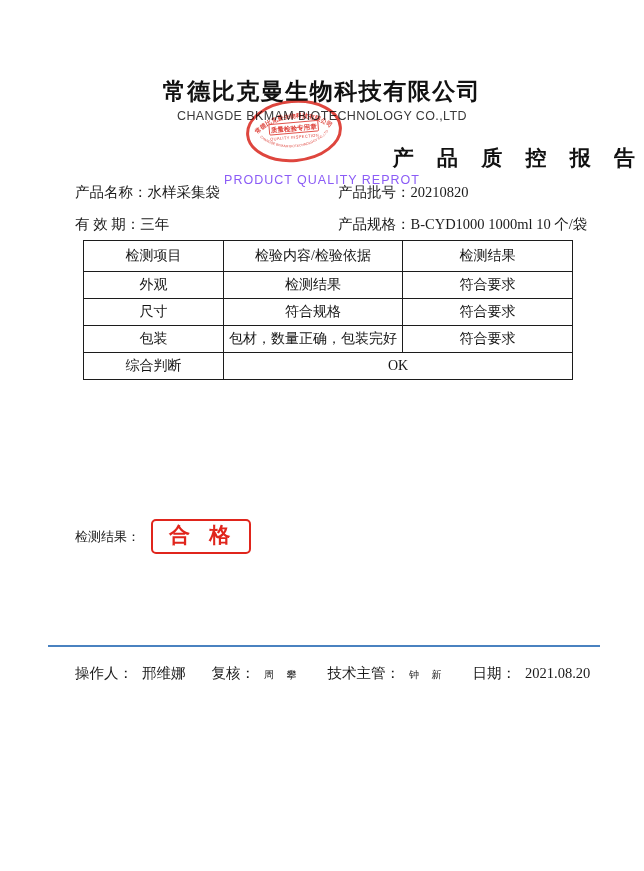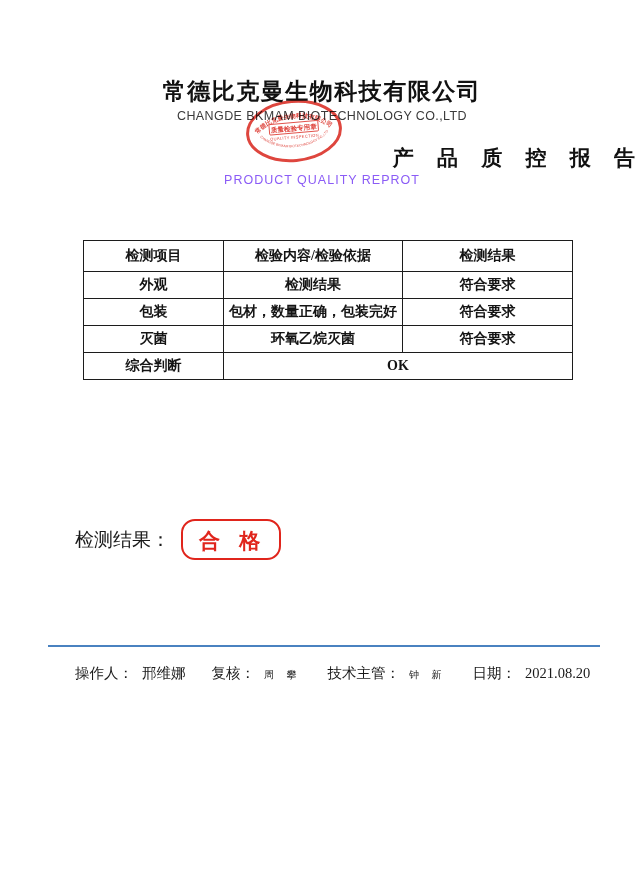--- a/index.html
+++ b/index.html
@@ -33,33 +33,33 @@
   }
   .info-cell{white-space:nowrap;}
   
   .qc-table{
     position:absolute;top:240px;left:83px;width:486px;
     border-collapse:collapse;table-layout:fixed;
     font-size:14px;text-align:center;color:#141414;
   }
   .qc-table td,.qc-table th{
     border:1.5px solid #1c1c1c;
-    font-weight:bold;
+    font-weight:normal;
     padding:0;
     height:26px;
     vertical-align:middle;
   }
   .qc-table thead th{height:30px;}
   .col1{width:139px;} .col2{width:178px;} .col3{width:169px;margin-left:44px;}
   
   .result{position:absolute;top:519px;left:75px;display:flex;align-items:center;gap:11px;}
-  .result-label{font-size:19px;}
+  .result-label{font-size:13px;}
   .result-box{
-    border:2.5px solid #e0251c;border-radius:14px;
-    padding:8px 12px 4px 16px;
+    border:2.5px solid #e0251c;border-radius:5px;
+    padding:2px 12px 4px 16px;
     font-size:21px;font-weight:bold;letter-spacing:7px;color:#e0251c;
     line-height:1.2;
   }
   
   .divider{position:absolute;top:645px;left:48px;width:552px;height:2px;background:#4a82c0;}
   .footer{
     position:absolute;top:664px;left:75px;width:540px;
     display:flex;gap:26px;align-items:baseline;
     font-size:14.5px;white-space:nowrap;
   }
@@ -88,43 +88,57 @@
       <textPath href="#arcTop" startOffset="50%" text-anchor="middle">常德比克曼生物科技有限公司</textPath>
     </text>
     <rect x="25.5" y="24.5" width="49" height="10.5" rx="1" fill="none" stroke="#d9251c" stroke-width="0.9"></rect>
     <text x="50" y="32.6" text-anchor="middle" fill="#d9251c" font-size="6.6" font-weight="bold" font-family="'Liberation Serif','DejaVu Serif',serif">质量检验专用章</text>
     <text x="50" y="40.6" text-anchor="middle" fill="#d9251c" font-size="4.1" letter-spacing="0.3" font-family="'Liberation Sans','DejaVu Sans',sans-serif">QUALITY INSPECTION</text>
     <text fill="#d9251c" font-size="3.4" font-family="'Liberation Sans','DejaVu Sans',sans-serif">
       <textPath href="#arcBottom" startOffset="50%" text-anchor="middle">CHANGDE BKMAM BIOTECHNOLOGY CO.,LTD</textPath>
     </text>
   </svg>
 
+  <div class="info">
+    <div class="info-cell">
+      <span>产品名称：</span><span>水样采集袋</span>
+    </div>
+    <div class="info-cell">
+      <span>产品批号：</span><span>20210820</span>
+    </div>
+    <div class="info-cell">
+      <span>有 效 期：</span><span>三年</span>
+    </div>
+    <div class="info-cell">
+      <span>产品规格：</span><span>B-CYD1000 1000ml 10 个/袋</span>
+    </div>
+  </div>
 
   <table class="qc-table">
     <thead>
       <tr>
         <th class="col1">检测项目</th>
         <th class="col2">检验内容/检验依据</th>
         <th class="col3">检测结果</th>
       </tr>
     </thead>
     <tbody>
       <tr>
         <td>外观</td>
         <td>检测结果</td>
         <td>符合要求</td>
       </tr>
       <tr>
-        <td>包装</td>
-        <td>包材，数量正确，包装完好</td>
+        <td>尺寸</td>
+        <td>符合规格</td>
         <td>符合要求</td>
       </tr>
       <tr>
-        <td>灭菌</td>
-        <td>环氧乙烷灭菌</td>
+        <td>包装</td>
+        <td>包材，数量正确，包装完好</td>
         <td>符合要求</td>
       </tr>
       <tr>
         <td>综合判断</td>
         <td colspan="2">OK</td>
       </tr>
     </tbody>
   </table>
 
   <div class="result">

